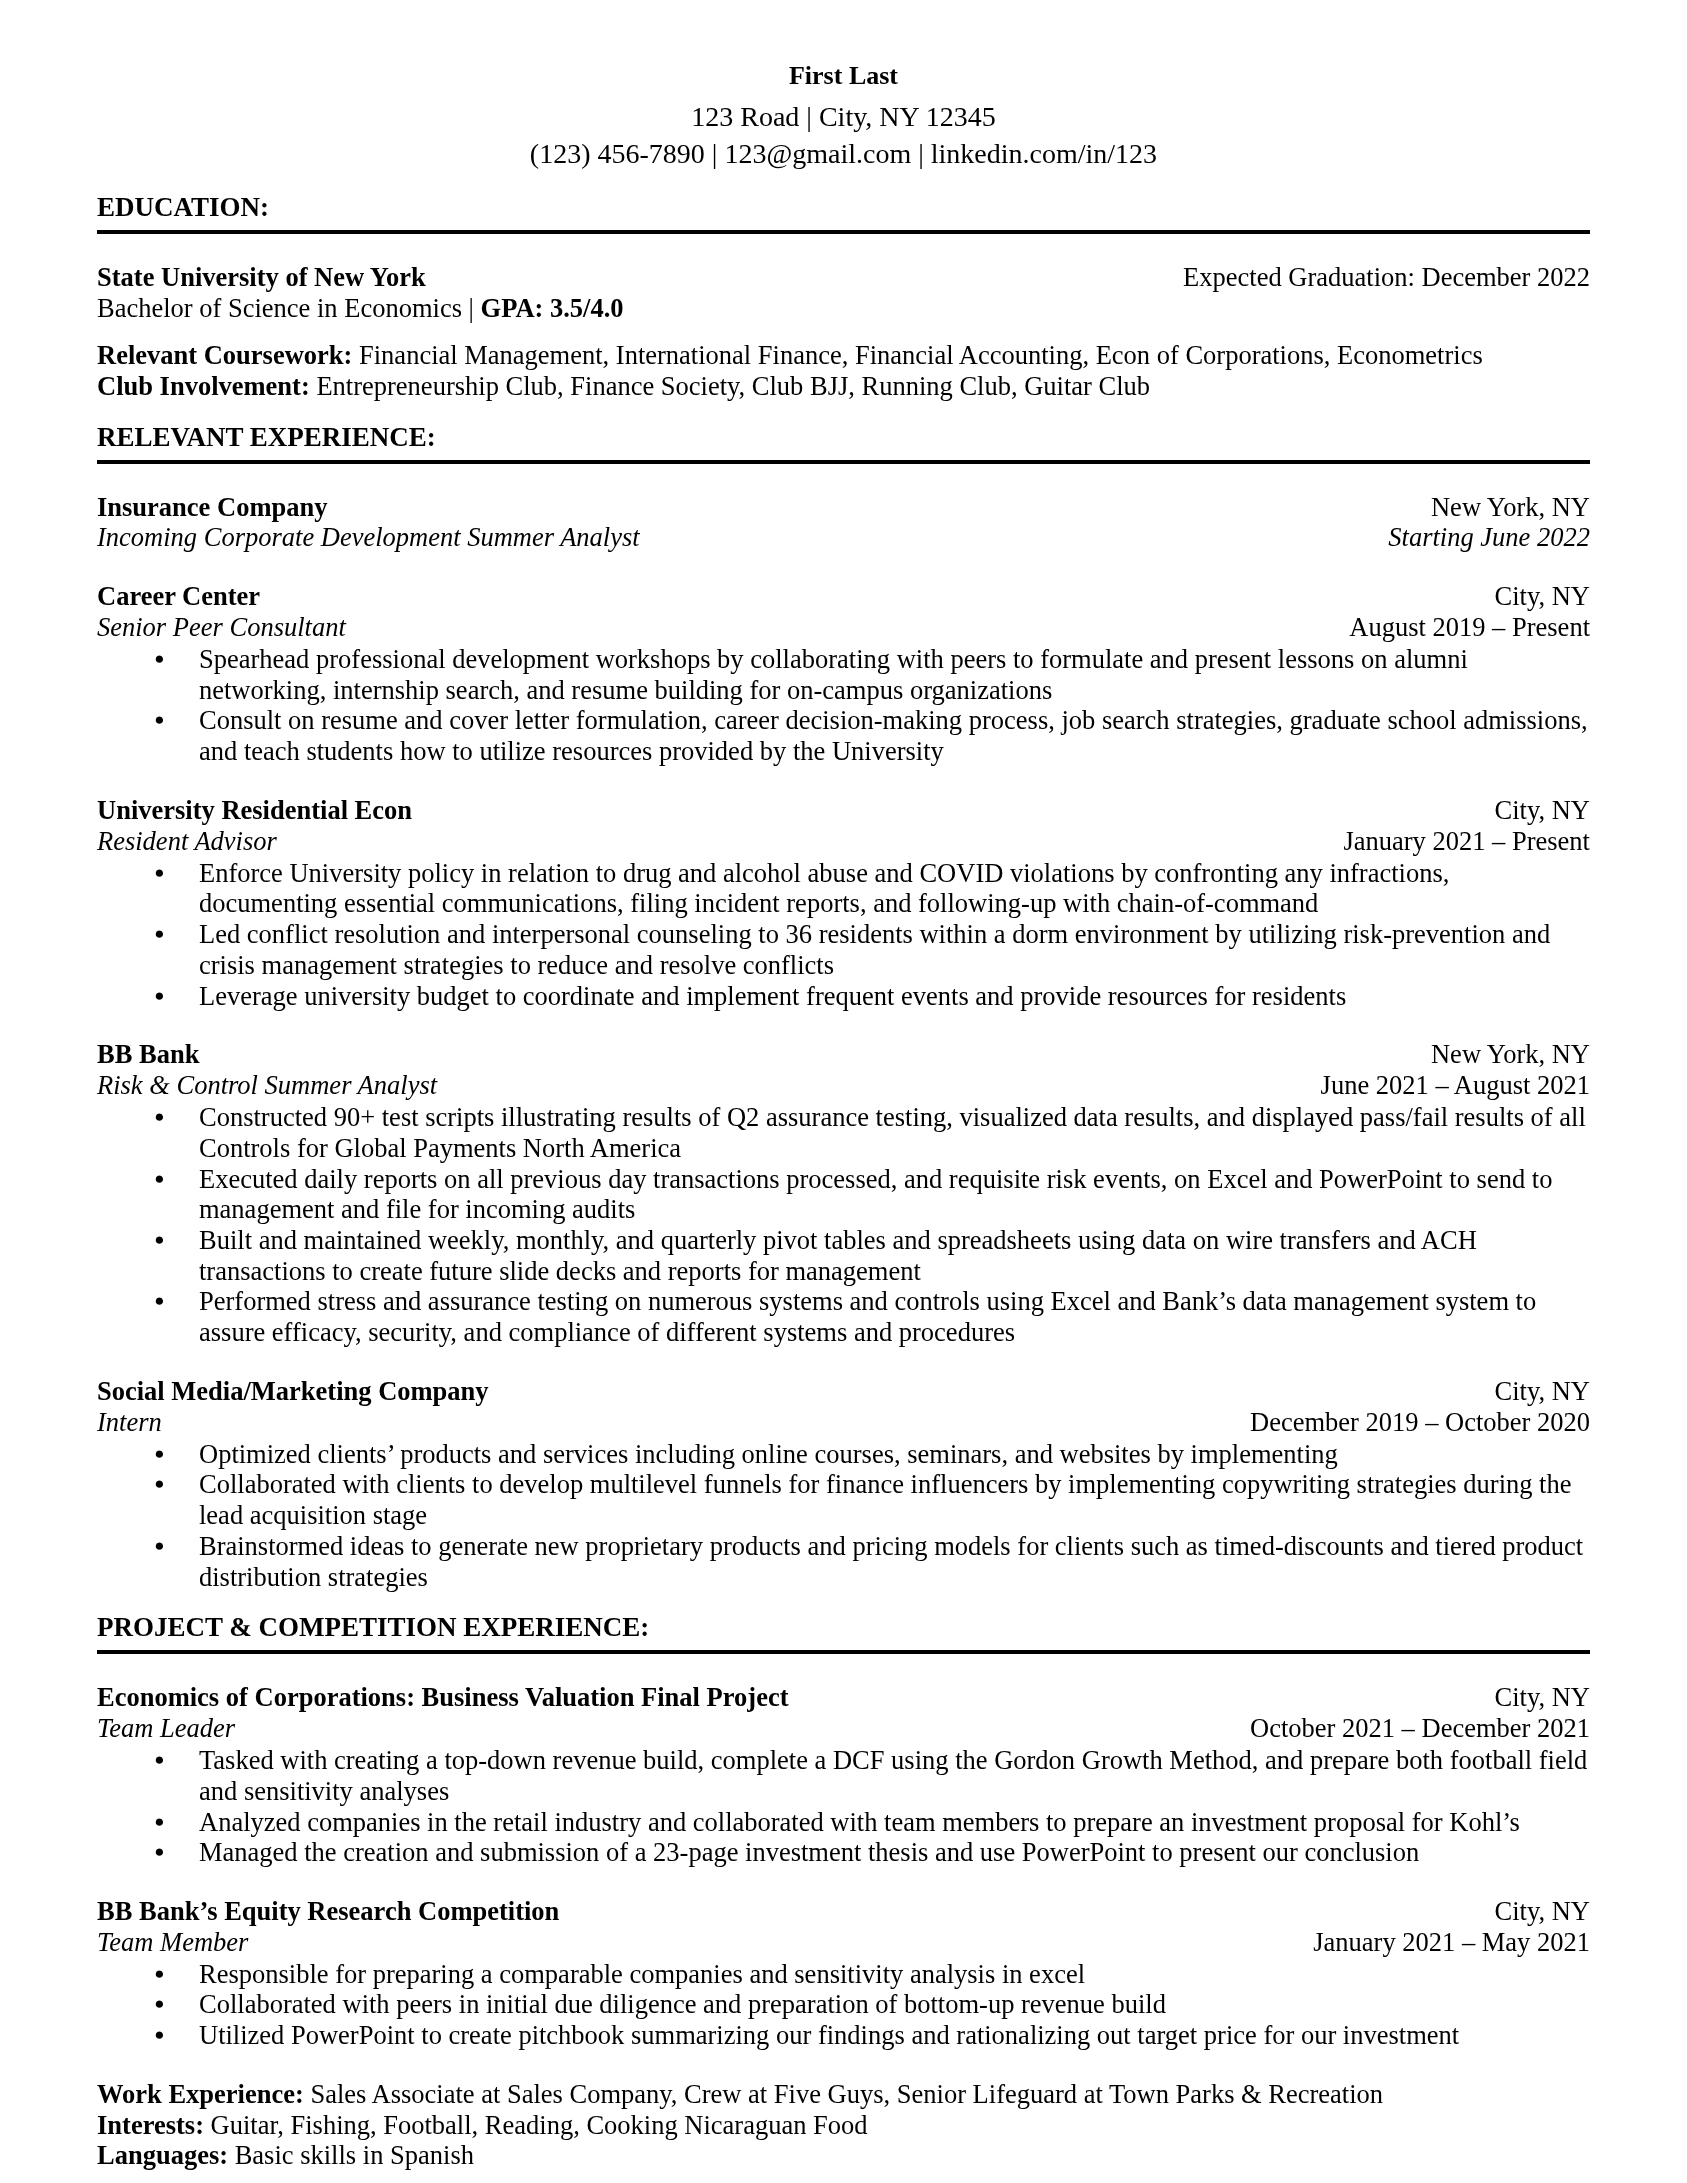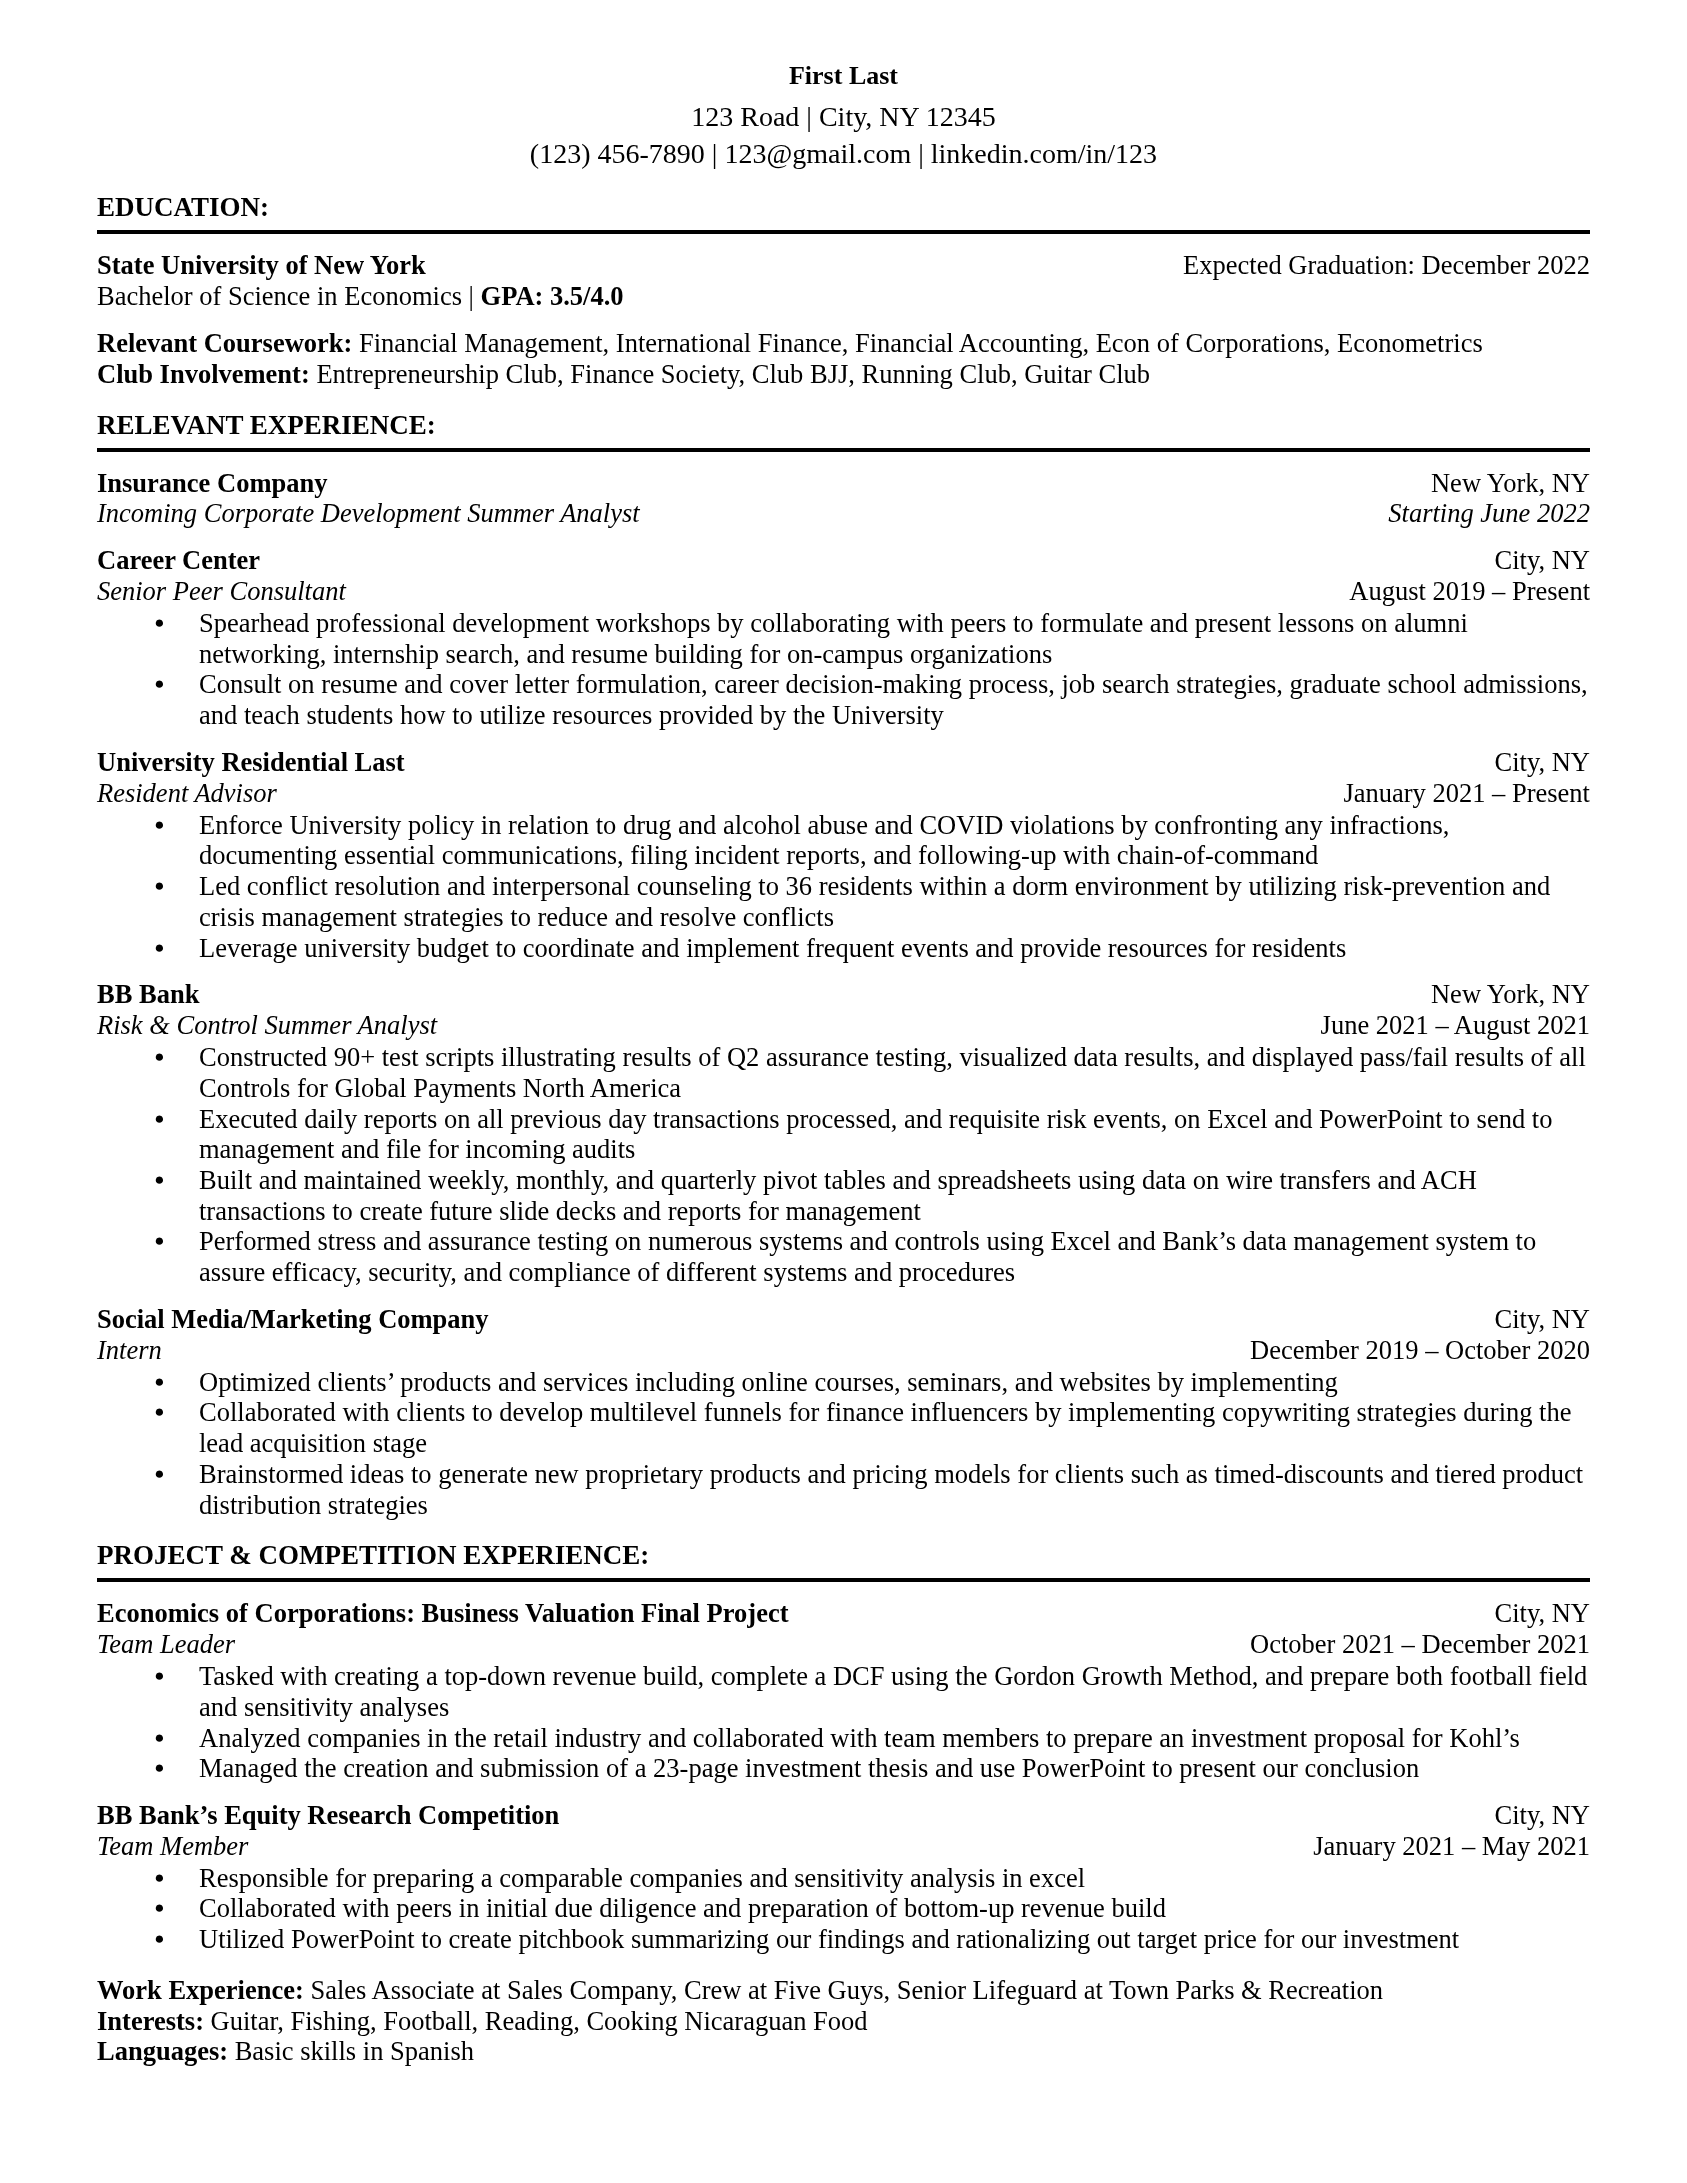--- a/index.html
+++ b/index.html
@@ -24,21 +24,21 @@
   
   .section { margin-top: 20px; }
   .section-heading {
     font-weight: 700;
     font-size: 27px;
     padding-bottom: 6.6px;
     border-bottom: 4.6px solid #000000;
   }
 
   
-  .entry { margin-top: 16px; }
+  .entry { margin-top: 28px; }
   .row { display: flex; justify-content: space-between; align-items: baseline; }
   .row .left  { text-align: left; }
   .row .right { text-align: right; white-space: nowrap; }
   .b { font-weight: 700; }
   .i { font-style: italic; }
 
   
   .edu-details { margin-top: 17px; }
 
   
@@ -109,21 +109,21 @@
         <span class="right">August 2019 – Present</span>
       </div>
       <ul class="bullets">
         <li class="bullet">Spearhead professional development workshops by collaborating with peers to formulate and present lessons on alumni networking, internship search, and resume building for on-campus organizations</li>
         <li class="bullet">Consult on resume and cover letter formulation, career decision-making process, job search strategies, graduate school admissions, and teach students how to utilize resources provided by the University</li>
       </ul>
     </div>
 
     <div class="entry">
       <div class="row">
-        <span class="left b">University Residential Last</span>
+        <span class="left b">University Residential Econ</span>
         <span class="right">City, NY</span>
       </div>
       <div class="row">
         <span class="left i">Resident Advisor</span>
         <span class="right">January 2021 – Present</span>
       </div>
       <ul class="bullets">
         <li class="bullet">Enforce University policy in relation to drug and alcohol abuse and COVID violations by confronting any infractions, documenting essential communications, filing incident reports, and following-up with chain-of-command</li>
         <li class="bullet">Led conflict resolution and interpersonal counseling to 36 residents within a dorm environment by utilizing risk-prevention and crisis management strategies to reduce and resolve conflicts</li>
         <li class="bullet">Leverage university budget to coordinate and implement frequent events and provide resources for residents</li>

